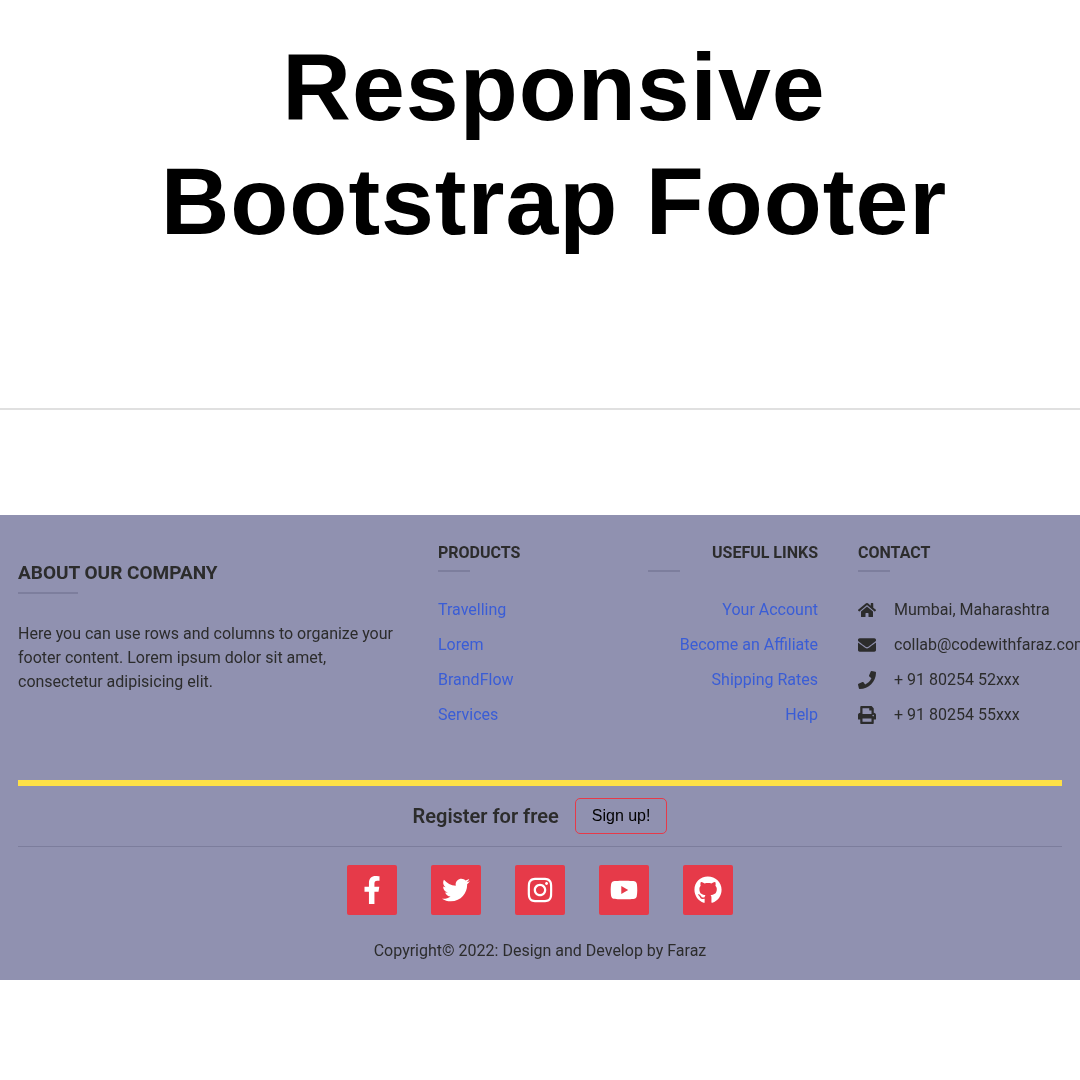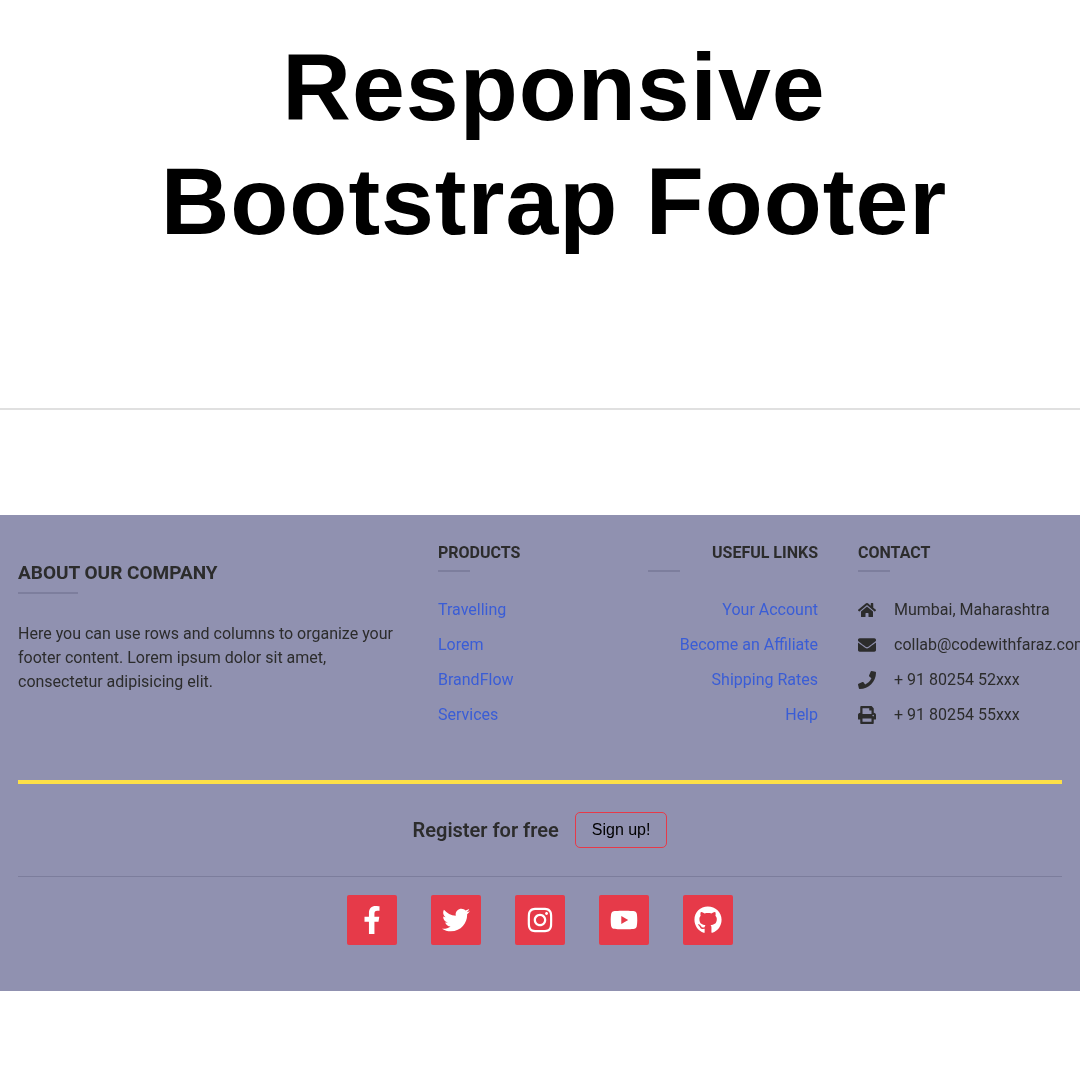--- a/index.html
+++ b/index.html
@@ -101,24 +101,24 @@
       margin-bottom: 16px;
       color: #2c2c2c;
       font-size: 16px;
     }
     .contact-icon {
       width: 18px;
       height: 18px;
       flex-shrink: 0;
     }
     .cta-bar {
-      border-top: 4px solid #fde047;
+      border-top: 6px solid #fde047;
       border-bottom: 1px solid #7c7d9c;
       margin-top: 40px;
-      padding: 28px 0;
+      padding: 12px 0;
       display: flex;
       justify-content: center;
       align-items: center;
       gap: 16px;
     }
     .cta-text {
       font-size: 20px;
       font-weight: 600;
       color: #2c2c2c;
     }
@@ -255,13 +255,14 @@
           <path d="M549.655 124.083c-6.281-23.65-24.787-42.276-48.284-48.597C458.781 64 288 64 288 64S117.22 64 74.629 75.486c-23.497 6.322-42.003 24.947-48.284 48.597-11.412 42.867-11.412 132.305-11.412 132.305s0 89.438 11.412 132.305c6.281 23.65 24.787 41.5 48.284 47.821C117.22 448 288 448 288 448s170.78 0 213.371-11.486c23.497-6.321 42.003-24.171 48.284-47.821 11.412-42.867 11.412-132.305 11.412-132.305s0-89.438-11.412-132.305zm-317.51 213.508V175.185l142.739 81.205-142.739 81.201z"></path>
         </svg>
     </a>
     <a class="social-btn">
       <svg viewBox="0 0 496 512">
           <path d="M165.9 397.4c0 2-2.3 3.6-5.2 3.6-3.3.3-5.6-1.3-5.6-3.6 0-2 2.3-3.6 5.2-3.6 3-.3 5.6 1.3 5.6 3.6zm-31.1-4.5c-.7 2 1.3 4.3 4.3 4.9 2.6 1 5.6 0 6.2-2s-1.3-4.3-4.3-5.2c-2.6-.7-5.5.3-6.2 2.3zm44.2-1.7c-2.9.7-4.9 2.6-4.6 4.9.3 2 2.9 3.3 5.9 2.6 2.9-.7 4.9-2.6 4.6-4.6-.3-1.9-3-3.2-5.9-2.9zM244.8 8C106.1 8 0 113.3 0 252c0 110.9 69.8 205.8 169.5 239.2 12.8 2.3 17.3-5.6 17.3-12.1 0-6.2-.3-40.4-.3-61.4 0 0-70 15-84.7-29.8 0 0-11.4-29.1-27.8-36.6 0 0-22.9-15.7 1.6-15.4 0 0 24.9 2 38.6 25.8 21.9 38.6 58.6 27.5 72.9 20.9 2.3-16 8.8-27.1 16-33.7-55.9-6.2-112.3-14.3-112.3-110.5 0-27.5 7.6-41.3 23.6-58.9-2.6-6.5-11.1-33.3 2.6-67.9 20.9-6.5 69 27 69 27 20-5.6 41.5-8.5 62.8-8.5s42.8 2.9 62.8 8.5c0 0 48.1-33.6 69-27 13.7 34.7 5.2 61.4 2.6 67.9 16 17.7 25.8 31.5 25.8 58.9 0 96.5-58.9 104.2-114.8 110.5 9.2 7.9 17 22.9 17 46.4 0 33.7-.3 75.4-.3 83.6 0 6.5 4.6 14.4 17.3 12.1C428.2 457.8 496 362.9 496 252 496 113.3 383.5 8 244.8 8z"></path>
         </svg>
     </a>
   </div>
 
+  <div class="copyright">Copyright© 2022: Design and Develop by Faraz</div>
 </footer>
 
 </body></html>

